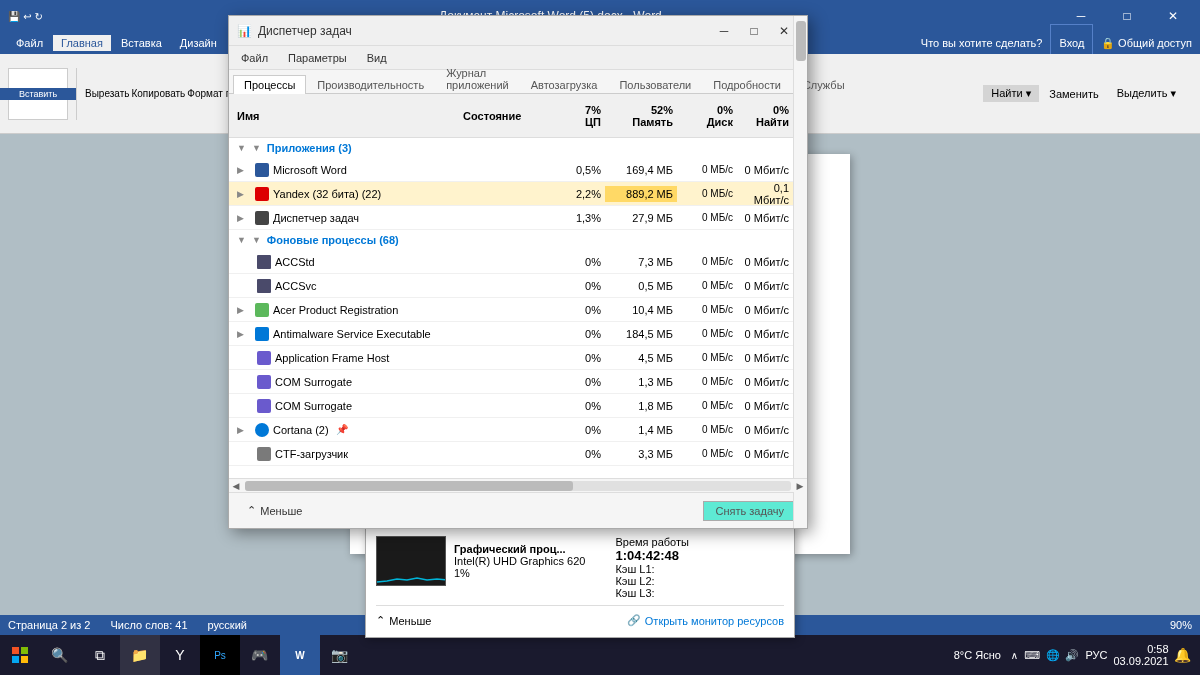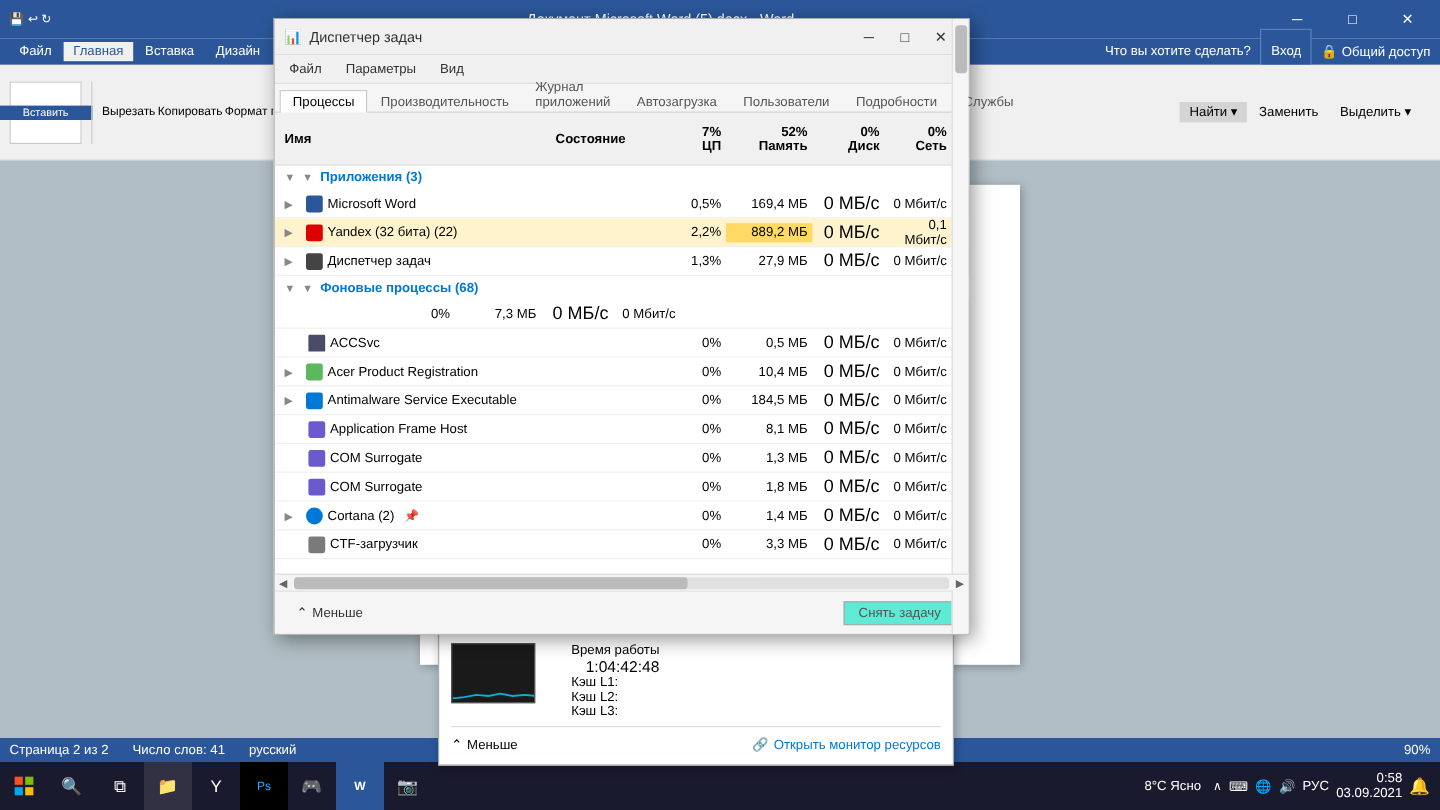--- a/index.html
+++ b/index.html
@@ -50,21 +50,21 @@
     
     .tm-row { display: flex; align-items: center; height: 24px; border-bottom: 1px solid #f0f0f0; cursor: default; }
     .tm-row.highlighted { background: #fff3cd; }
     .tm-row-name { flex: 1; padding: 2px 8px 2px 28px; font-size: 11px; display: flex; align-items: center; gap: 4px; white-space: nowrap; overflow: hidden; text-overflow: ellipsis; }
     .tm-row-name.expandable { padding-left: 8px; }
     .tm-row-name .expand-arrow { font-size: 9px; color: #888; width: 14px; }
     .tm-row-name .proc-icon { width: 14px; height: 14px; display: inline-block; border-radius: 2px; flex-shrink: 0; }
     .tm-row-status { width: 90px; padding: 2px 8px; font-size: 11px; color: #555; }
     .tm-row-cpu { width: 60px; padding: 2px 4px; font-size: 11px; text-align: right; }
     .tm-row-mem { width: 72px; padding: 2px 4px; font-size: 11px; text-align: right; }
-    .tm-row-disk { width: 60px; padding: 2px 4px; font-size: 15px; text-align: right; }
+    .tm-row-disk { width: 60px; padding: 2px 4px; font-size: 10px; text-align: right; }
     .tm-row-net { width: 70px; padding: 2px 4px; font-size: 11px; text-align: right; }
 
     .app-icon { width: 14px; height: 14px; background: #2b579a; border-radius: 2px; flex-shrink: 0; }
     .app-icon.word { background: #2b579a; }
     .app-icon.yandex { background: #d00; }
     .app-icon.taskmgr { background: #444; }
     .app-icon.small { background: #888; border-radius: 1px; }
 
     .tm-footer { height: 36px; background: #f5f5f5; border-top: 1px solid #ddd; display: flex; align-items: center; justify-content: space-between; padding: 0 10px; }
     .tm-less-btn { font-size: 11px; color: #333; cursor: pointer; display: flex; align-items: center; gap: 4px; padding: 3px 8px; }
@@ -183,21 +183,21 @@
     </div>
     <div class="tm-col-disk">
       <div class="tm-col-sort-label">
         <span>0%</span>
         <span>Диск</span>
       </div>
     </div>
     <div class="tm-col-net" style="padding-right:18px;">
       <div class="tm-col-sort-label">
         <span>0%</span>
-        <span>Сеть</span>
+        <span>Найти</span>
       </div>
     </div>
   </div>
 
   <div class="tm-content" id="tm-content" style="position: relative;">
 
     <div class="section-header expanded" style="display:flex;align-items:center;">
       <span style="font-size:9px;margin-right:6px;color:#888;">▼</span>
       <span>Приложения (3)</span>
     </div>
@@ -238,20 +238,24 @@
       <div class="tm-row-disk">0 МБ/с</div>
       <div class="tm-row-net" style="padding-right:18px;">0 Мбит/с</div>
     </div>
 
     <div class="section-header expanded" style="display:flex;align-items:center;">
       <span style="font-size:9px;margin-right:6px;color:#888;">▼</span>
       <span>Фоновые процессы (68)</span>
     </div>
 
     <div class="tm-row">
+      <div class="tm-row-name">
+        <span class="proc-icon app-icon small" style="background:#4a4a6a;"></span>
+        <span>ACCStd</span>
+      </div>
       <div class="tm-row-status"></div>
       <div class="tm-row-cpu">0%</div>
       <div class="tm-row-mem">7,3 МБ</div>
       <div class="tm-row-disk">0 МБ/с</div>
       <div class="tm-row-net" style="padding-right:18px;">0 Мбит/с</div>
     </div>
 
     <div class="tm-row">
       <div class="tm-row-name">
         <span class="proc-icon app-icon small" style="background:#4a4a6a;"></span>
@@ -290,21 +294,21 @@
       <div class="tm-row-net" style="padding-right:18px;">0 Мбит/с</div>
     </div>
 
     <div class="tm-row">
       <div class="tm-row-name">
         <span class="proc-icon" style="width:14px;height:14px;background:#6a5acd;border-radius:2px;flex-shrink:0;"></span>
         <span>Application Frame Host</span>
       </div>
       <div class="tm-row-status"></div>
       <div class="tm-row-cpu">0%</div>
-      <div class="tm-row-mem">8,1 МБ</div>
+      <div class="tm-row-mem">4,5 МБ</div>
       <div class="tm-row-disk">0 МБ/с</div>
       <div class="tm-row-net" style="padding-right:18px;">0 Мбит/с</div>
     </div>
 
     <div class="tm-row">
       <div class="tm-row-name">
         <span class="proc-icon" style="width:14px;height:14px;background:#6a5acd;border-radius:2px;flex-shrink:0;"></span>
         <span>COM Surrogate</span>
       </div>
       <div class="tm-row-status"></div>
@@ -377,24 +381,29 @@
 </div>
 
 <div class="perf-panel">
   <div style="display:flex;align-items:flex-start;gap:10px;">
     <div style="display:flex;align-items:center;gap:8px;">
       <div style="width:70px;height:50px;background:#1a1a1a;border:1px solid #555;flex-shrink:0;position:relative;overflow:hidden;">
         <svg width="70" height="50" viewBox="0 0 70 50">
           <polyline points="0,45 10,44 20,42 30,43 40,41 50,43 60,42 70,43" fill="none" stroke="#00b4d8" stroke-width="1.5"></polyline>
         </svg>
       </div>
+      <div style="font-size:11px;">
+        <div style="font-weight:600;">Графический проц...</div>
+        <div>Intel(R) UHD Graphics 620</div>
+        <div>1%</div>
+      </div>
     </div>
     <div style="font-size:11px;margin-left:20px;">
       <div><span>Время работы</span></div>
-      <div style="font-size:13px;font-weight:400;text-align:right;">1:04:42:48</div>
+      <div style="font-size:13px;font-weight:700;">1:04:42:48</div>
       <div>Кэш L1:</div>
       <div>Кэш L2:</div>
       <div>Кэш L3:</div>
     </div>
   </div>
   <div style="height:1px;background:#ddd;margin:6px 0;"></div>
   <div class="perf-footer">
     <div style="display:flex;align-items:center;gap:4px;cursor:pointer;">
       <span>⌃</span>
       <span>Меньше</span>

